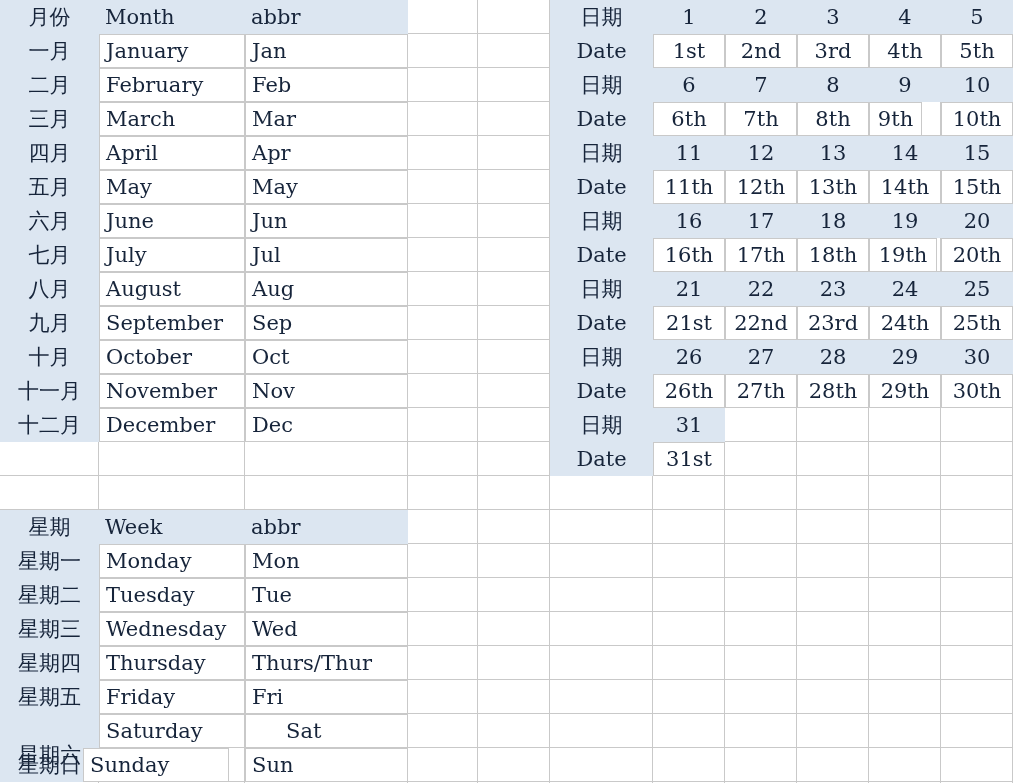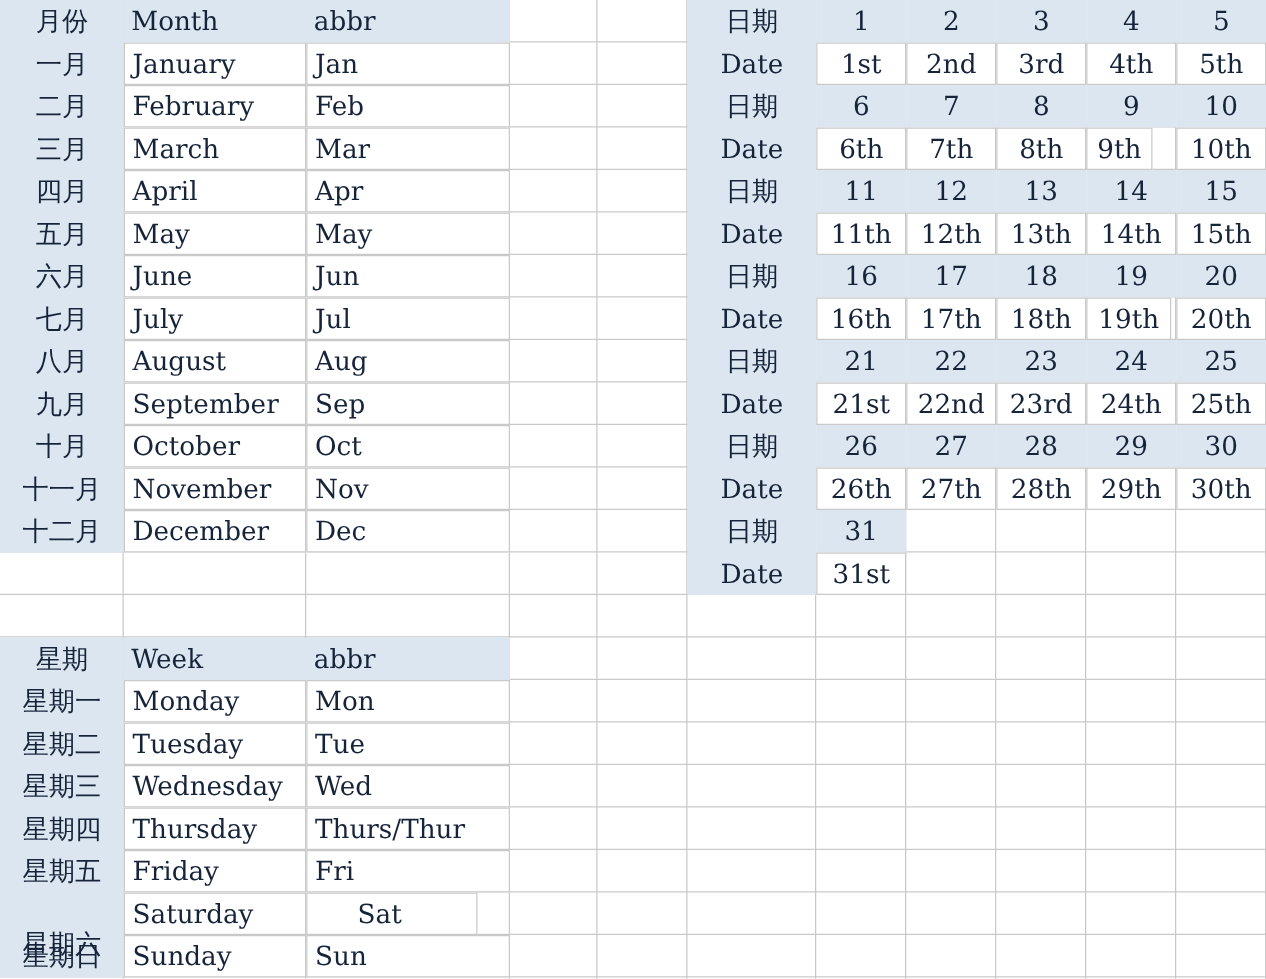--- a/index.html
+++ b/index.html
@@ -169,23 +169,23 @@
       <div class="cell left fill-white bd" style="left: 99px; top: 612px; width: 146px; height: 34px;">Wednesday</div>
       <div class="cell center cjk" style="left: 0px; top: 646px; width: 99px; height: 34px;">星期四</div>
       <div class="cell left fill-white bd" style="left: 245px; top: 612px; width: 163px; height: 34px;">Wed</div>
       <div class="cell left fill-white bd" style="left: 99px; top: 646px; width: 146px; height: 34px;">Thursday</div>
       <div class="cell left fill-white bd" style="left: 245px; top: 646px; width: 163px; height: 34px;">Thurs/Thur</div>
       <div class="cell center cjk" style="left: 0px; top: 680px; width: 99px; height: 34px;">星期五</div>
       <div class="cell left fill-white bd" style="left: 99px; top: 680px; width: 146px; height: 34px;">Friday</div>
       <div class="cell left fill-white bd" style="left: 245px; top: 680px; width: 163px; height: 34px;">Fri</div>
       <div class="cell center cjk" style="left: 0px; top: 714px; width: 99px; height: 34px; margin-top: 24px;">星期六</div>
       <div class="cell left fill-white bd" style="left: 99px; top: 714px; width: 146px; height: 34px;">Saturday</div>
-      <div class="cell left fill-white bd" style="left: 245px; top: 714px; width: 137px; height: 34px; padding-left: 40px;">Sat</div>
+      <div class="cell left fill-white bd" style="left: 245px; top: 714px; width: 163px; height: 34px; padding-left: 40px;">Sat</div>
       <div class="cell center cjk" style="left: 0px; top: 748px; width: 99px; height: 34px;">星期日</div>
-      <div class="cell left fill-white bd" style="left: 99px; top: 748px; width: 146px; height: 34px;">Sunday</div>
+      <div class="cell left fill-white bd" style="left: 83px; top: 748px; width: 146px; height: 34px;">Sunday</div>
       <div class="cell left fill-white bd" style="left: 245px; top: 748px; width: 163px; height: 34px;">Sun</div>
       <div class="cell center fill-blue" style="left: 550px; top: 0px; width: 103px; height: 476px;"></div>
       <div class="cell center fill-blue" style="left: 653px; top: 0px; width: 72px; height: 34px;">1</div>
       <div class="cell center fill-blue" style="left: 725px; top: 0px; width: 72px; height: 34px;">2</div>
       <div class="cell center fill-blue" style="left: 797px; top: 0px; width: 72px; height: 34px;">3</div>
       <div class="cell center fill-blue" style="left: 869px; top: 0px; width: 72px; height: 34px;">4</div>
       <div class="cell center fill-blue" style="left: 941px; top: 0px; width: 72px; height: 34px;">5</div>
       <div class="cell center fill-white bd" style="left: 653px; top: 34px; width: 72px; height: 34px;">1st</div>
       <div class="cell center fill-white bd" style="left: 725px; top: 34px; width: 72px; height: 34px;">2nd</div>
       <div class="cell center fill-white bd" style="left: 797px; top: 34px; width: 72px; height: 34px;">3rd</div>

